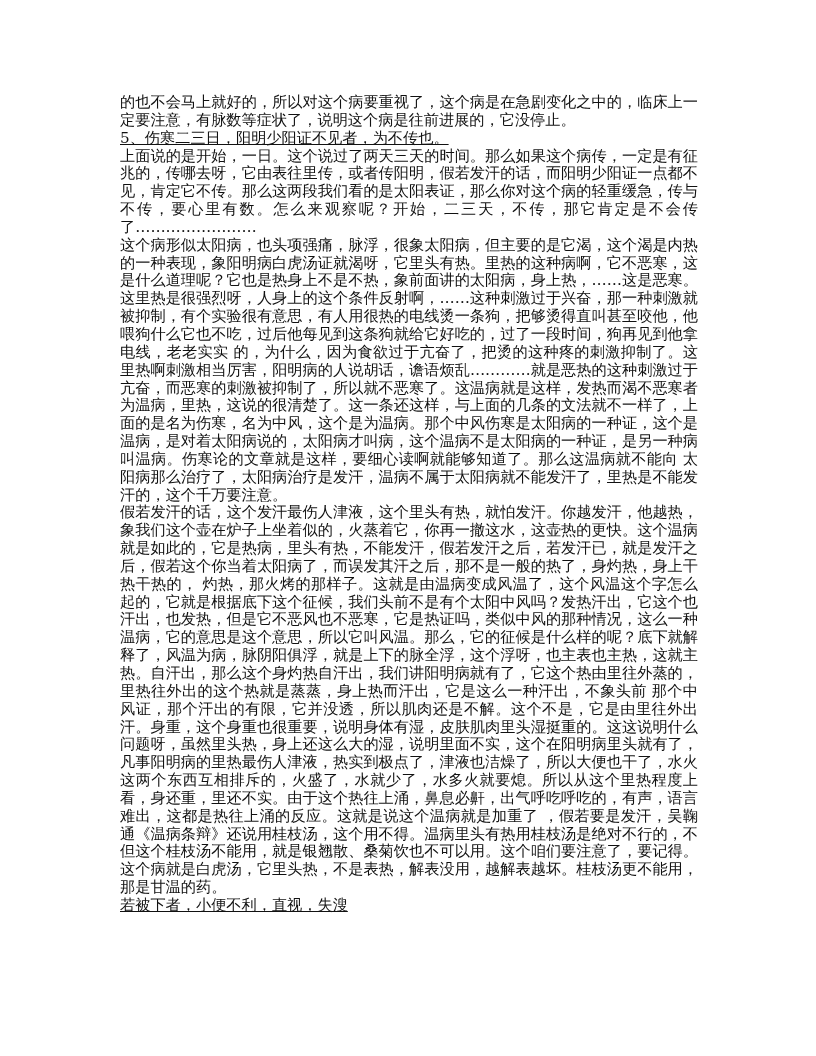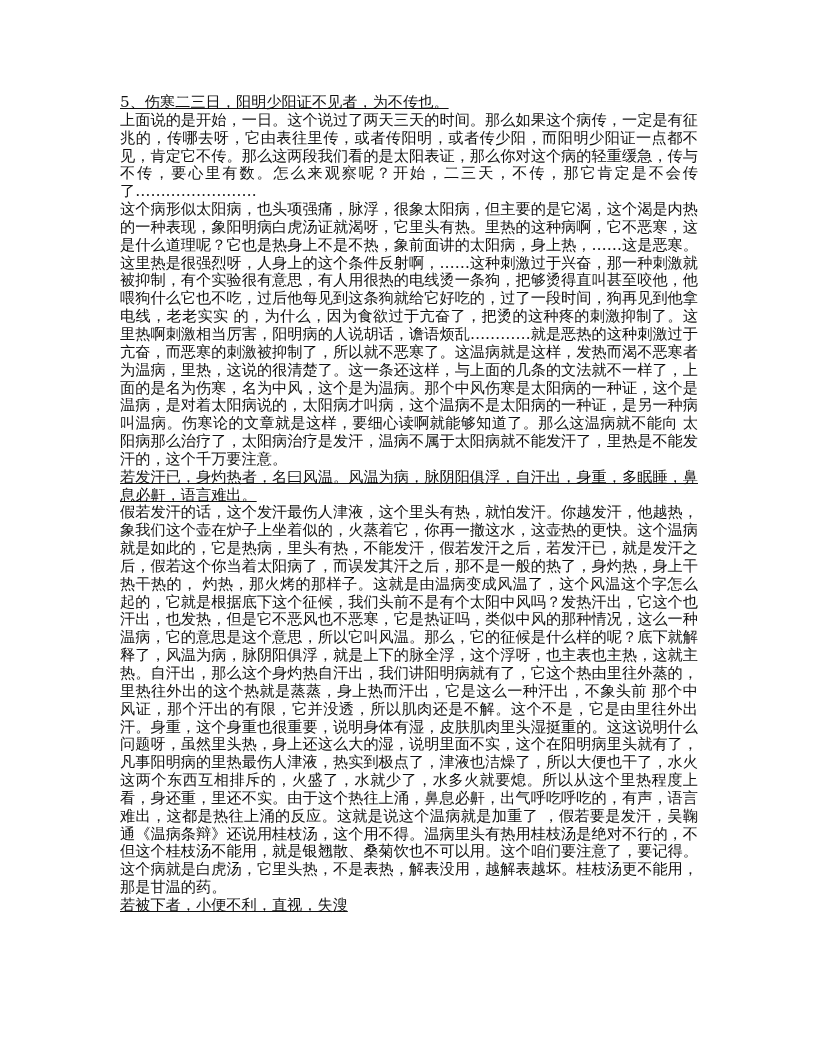--- a/index.html
+++ b/index.html
@@ -17,19 +17,19 @@
     text-justify: inter-character;
     word-break: break-all;
   }
   .para { margin: 0; padding: 0; white-space: pre-wrap; }
   .heading { margin: 0; padding: 0; white-space: pre-wrap; text-decoration: underline; }
 </style>
 </head>
 <body>
 
 <div class="page">
+  <p class="para">的也不会马上就好的，所以对这个病要重视了，这个病是在急剧变化之中的，临床上一定要注意，有脉数等症状了，说明这个病是往前进展的，它没停止。</p>
   <p class="heading">5、伤寒二三日，阳明少阳证不见者，为不传也。</p>
-  <p class="para">上面说的是开始，一日。这个说过了两天三天的时间。那么如果这个病传，一定是有征兆的，传哪去呀，它由表往里传，或者传阳明，或者传少阳，而阳明少阳证一点都不见，肯定它不传。那么这两段我们看的是太阳表证，那么你对这个病的轻重缓急，传与不传，要心里有数。怎么来观察呢？开始，二三天，不传，那它肯定是不会传了……………………</p>
+  <p class="para">上面说的是开始，一日。这个说过了两天三天的时间。那么如果这个病传，一定是有征兆的，传哪去呀，它由表往里传，或者传阳明，假若发汗的话，而阳明少阳证一点都不见，肯定它不传。那么这两段我们看的是太阳表证，那么你对这个病的轻重缓急，传与不传，要心里有数。怎么来观察呢？开始，二三天，不传，那它肯定是不会传了……………………</p>
   <p class="para">这个病形似太阳病，也头项强痛，脉浮，很象太阳病，但主要的是它渴，这个渴是内热的一种表现，象阳明病白虎汤证就渴呀，它里头有热。里热的这种病啊，它不恶寒，这是什么道理呢？它也是热身上不是不热，象前面讲的太阳病，身上热，……这是恶寒。这里热是很强烈呀，人身上的这个条件反射啊，……这种刺激过于兴奋，那一种刺激就被抑制，有个实验很有意思，有人用很热的电线烫一条狗，把够烫得直叫甚至咬他，他喂狗什么它也不吃，过后他每见到这条狗就给它好吃的，过了一段时间，狗再见到他拿电线，老老实实 的，为什么，因为食欲过于亢奋了，把烫的这种疼的刺激抑制了。这里热啊刺激相当厉害，阳明病的人说胡话，谵语烦乱…………就是恶热的这种刺激过于亢奋，而恶寒的刺激被抑制了，所以就不恶寒了。这温病就是这样，发热而渴不恶寒者为温病，里热，这说的很清楚了。这一条还这样，与上面的几条的文法就不一样了，上面的是名为伤寒，名为中风，这个是为温病。那个中风伤寒是太阳病的一种证，这个是温病，是对着太阳病说的，太阳病才叫病，这个温病不是太阳病的一种证，是另一种病叫温病。伤寒论的文章就是这样，要细心读啊就能够知道了。那么这温病就不能向 太阳病那么治疗了，太阳病治疗是发汗，温病不属于太阳病就不能发汗了，里热是不能发汗的，这个千万要注意。</p>
-  <p class="heading">若发汗已，身灼热者，名曰风温。风温为病，脉阴阳俱浮，自汗出，身重，多眠睡，鼻息必鼾，语言难出。</p>
   <p class="para">假若发汗的话，这个发汗最伤人津液，这个里头有热，就怕发汗。你越发汗，他越热，象我们这个壶在炉子上坐着似的，火蒸着它，你再一撤这水，这壶热的更快。这个温病就是如此的，它是热病，里头有热，不能发汗，假若发汗之后，若发汗已，就是发汗之后，假若这个你当着太阳病了，而误发其汗之后，那不是一般的热了，身灼热，身上干热干热的， 灼热，那火烤的那样子。这就是由温病变成风温了，这个风温这个字怎么起的，它就是根据底下这个征候，我们头前不是有个太阳中风吗？发热汗出，它这个也汗出，也发热，但是它不恶风也不恶寒，它是热证吗，类似中风的那种情况，这么一种温病，它的意思是这个意思，所以它叫风温。那么，它的征候是什么样的呢？底下就解释了，风温为病，脉阴阳俱浮，就是上下的脉全浮，这个浮呀，也主表也主热，这就主热。自汗出，那么这个身灼热自汗出，我们讲阳明病就有了，它这个热由里往外蒸的，里热往外出的这个热就是蒸蒸，身上热而汗出，它是这么一种汗出，不象头前 那个中风证，那个汗出的有限，它并没透，所以肌肉还是不解。这个不是，它是由里往外出汗。身重，这个身重也很重要，说明身体有湿，皮肤肌肉里头湿挺重的。这这说明什么问题呀，虽然里头热，身上还这么大的湿，说明里面不实，这个在阳明病里头就有了，凡事阳明病的里热最伤人津液，热实到极点了，津液也洁燥了，所以大便也干了，水火这两个东西互相排斥的，火盛了，水就少了，水多火就要熄。所以从这个里热程度上看，身还重，里还不实。由于这个热往上涌，鼻息必鼾，出气呼吃呼吃的，有声，语言难出，这都是热往上涌的反应。这就是说这个温病就是加重了 ，假若要是发汗，吴鞠通《温病条辩》还说用桂枝汤，这个用不得。温病里头有热用桂枝汤是绝对不行的，不但这个桂枝汤不能用，就是银翘散、桑菊饮也不可以用。这个咱们要注意了，要记得。这个病就是白虎汤，它里头热，不是表热，解表没用，越解表越坏。桂枝汤更不能用，那是甘温的药。</p>
   <p class="heading">若被下者，小便不利，直视，失溲</p>
 </div>
 
 </body></html>

